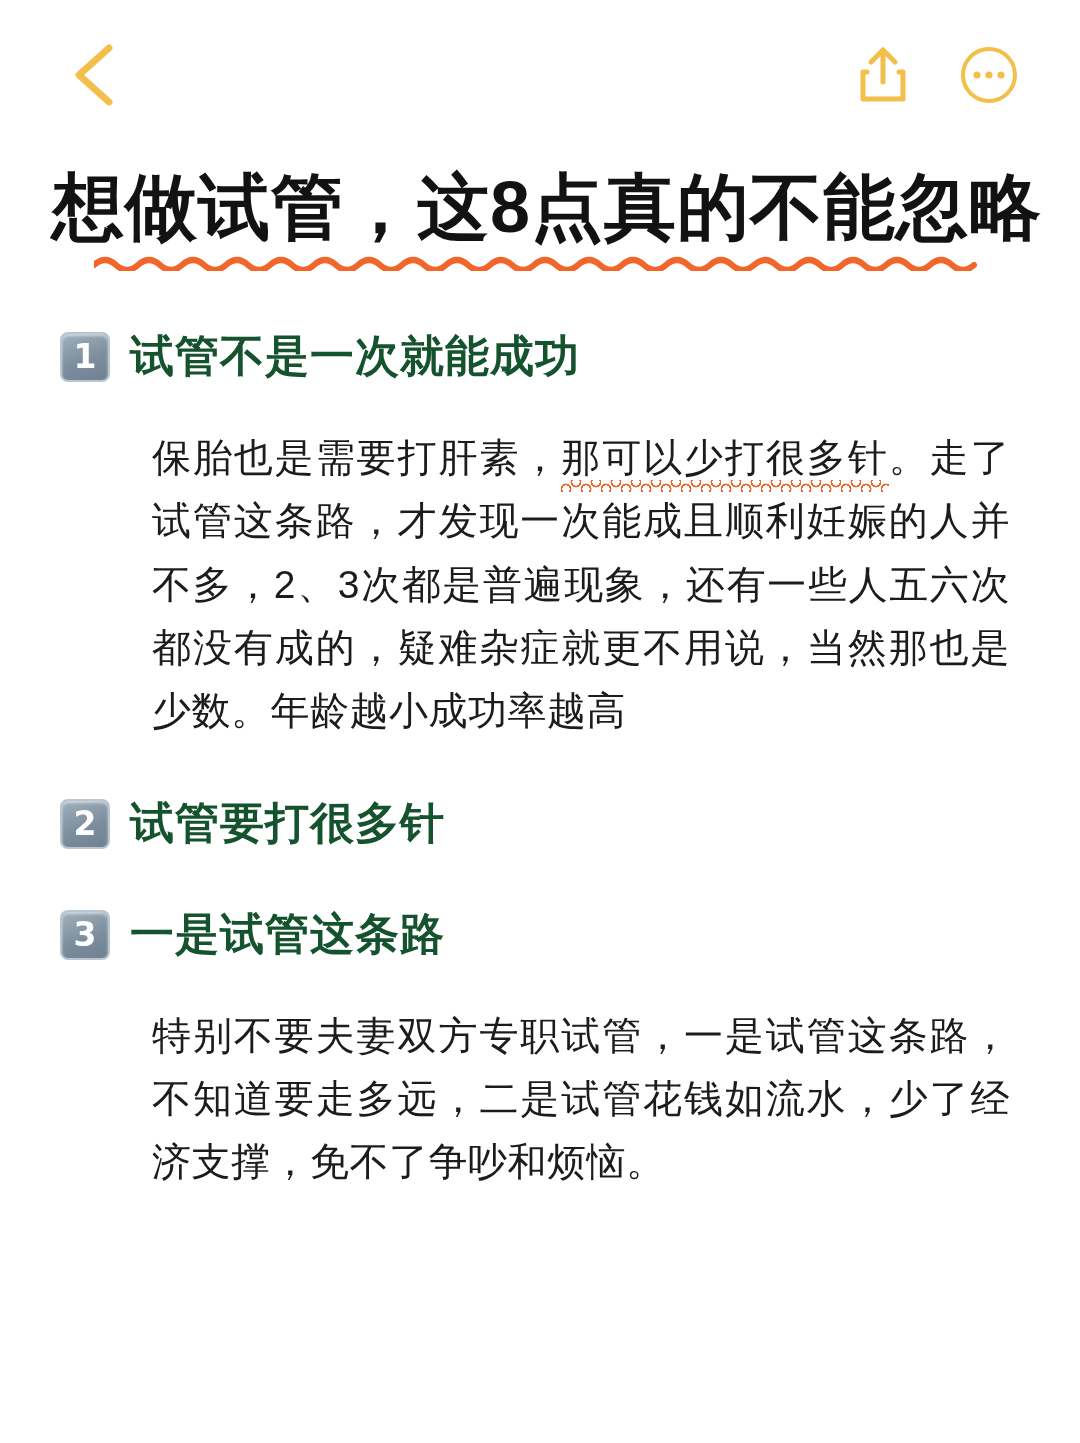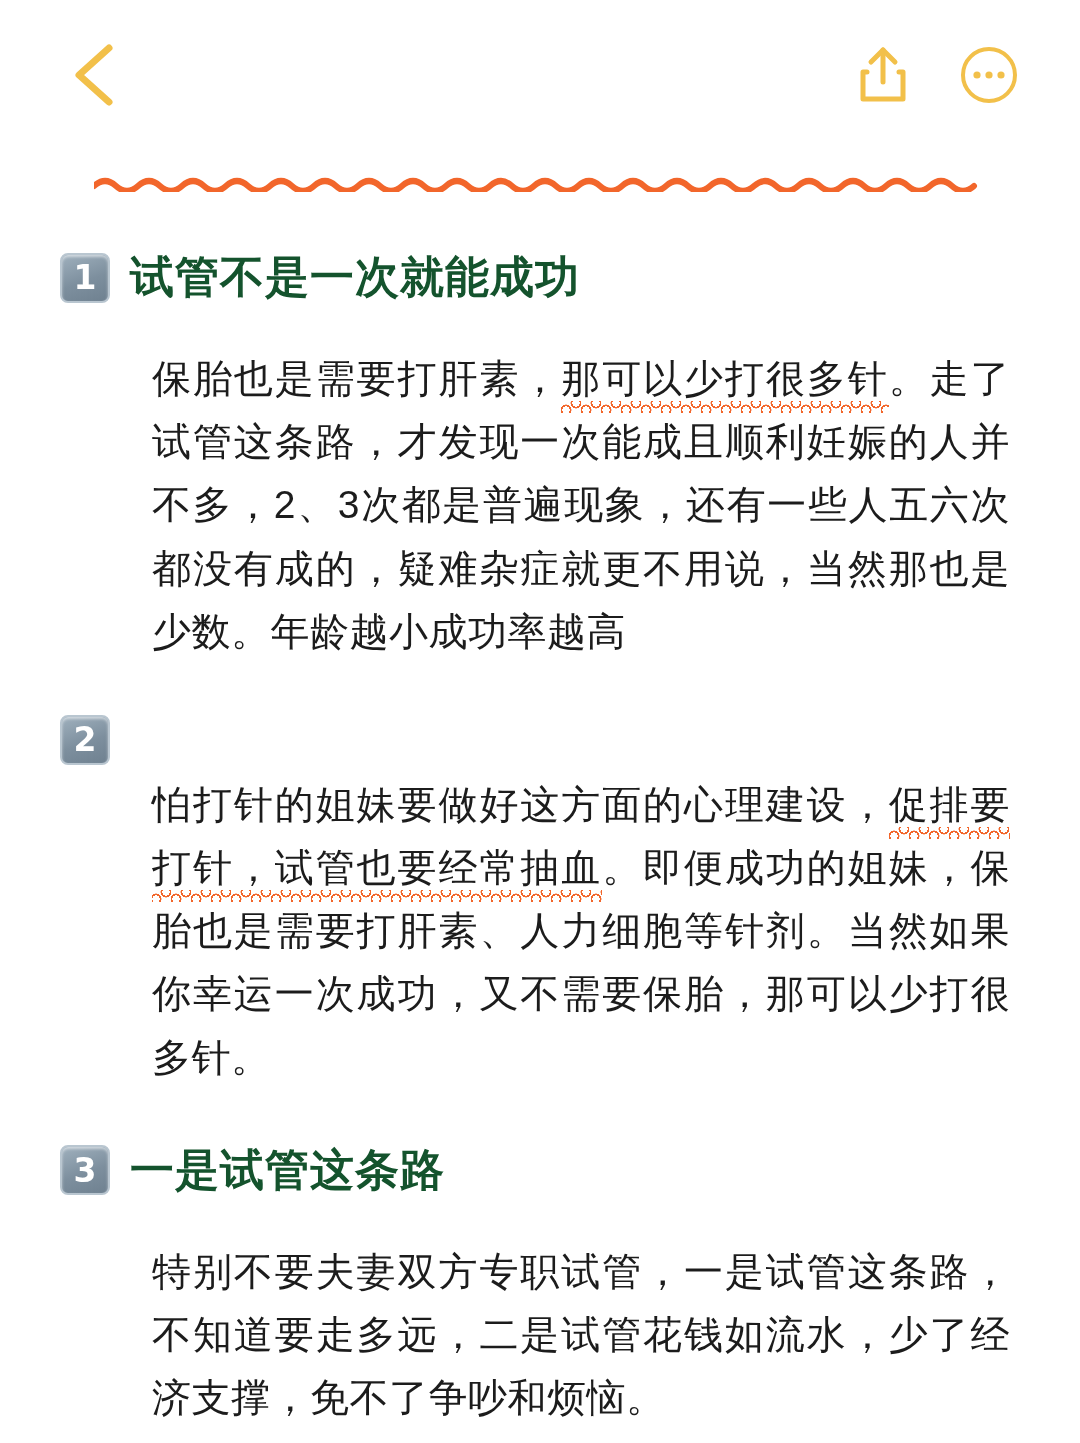--- a/index.html
+++ b/index.html
@@ -149,20 +149,21 @@
         <circle cx="29" cy="29" r="26" stroke="#f2c04a" stroke-width="4"></circle>
         <circle cx="17" cy="29" r="3.6" fill="#f2c04a"></circle>
         <circle cx="29" cy="29" r="3.6" fill="#f2c04a"></circle>
         <circle cx="41" cy="29" r="3.6" fill="#f2c04a"></circle>
       </svg>
     </div>
   </div>
 </div>
 
 <div class="title-wrap">
+  <div class="title">想做试管，这8点真的不能忽略</div>
   <svg class="title-underline" viewBox="0 0 890 18" preserveAspectRatio="none">
     <path d="M0 12 Q 11 2 22 12 T 44 12 T 66 12 T 88 12 T 110 12 T 132 12 T 154 12 T 176 12 T 198 12 T 220 12 T 242 12 T 264 12 T 286 12 T 308 12 T 330 12 T 352 12 T 374 12 T 396 12 T 418 12 T 440 12 T 462 12 T 484 12 T 506 12 T 528 12 T 550 12 T 572 12 T 594 12 T 616 12 T 638 12 T 660 12 T 682 12 T 704 12 T 726 12 T 748 12 T 770 12 T 792 12 T 814 12 T 836 12 T 858 12 T 880 12" fill="none" stroke="#f2662b" stroke-width="6" stroke-linecap="round"></path>
   </svg>
 </div>
 
 <div class="content">
 
   <div class="section">
     <div class="sec-head">
       <div class="num-box">1</div>
@@ -170,22 +171,22 @@
     </div>
     <div class="mb-1"></div>
     <div class="sec-body"><span>保胎也是需要打肝素，</span><span class="hl-wavy">那可以少打很多针</span><span>。走了试管这条路，才发现一次能成且顺利妊娠的人并不多，2、3次都是普遍现象，还有一些人五六次都没有成的，疑难杂症就更不用说，当然那也是少数。年龄越小成功率越高</span></div>
   </div>
 
   <div class="gap-1"></div>
 
   <div class="section">
     <div class="sec-head">
       <div class="num-box">2</div>
+      <div class="sec-title">试管要打很多针</div>
     </div>
-    <div class="sec-body"><span>怕打针的姐妹要做好这方面的心理建设，</span><span class="hl-wavy">促排要打针，试管也要经常抽血</span><span>。即便成功的姐妹，保胎也是需要打肝素、人力细胞等针剂。当然如果你幸运一次成功，又不需要保胎，那可以少打很多针。</span></div>
   </div>
 
   <div class="gap-1"></div>
 
   <div class="section">
     <div class="sec-head">
       <div class="num-box">3</div>
       <div class="sec-title">一是试管这条路</div>
     </div>
     <div class="mb-1"></div>

